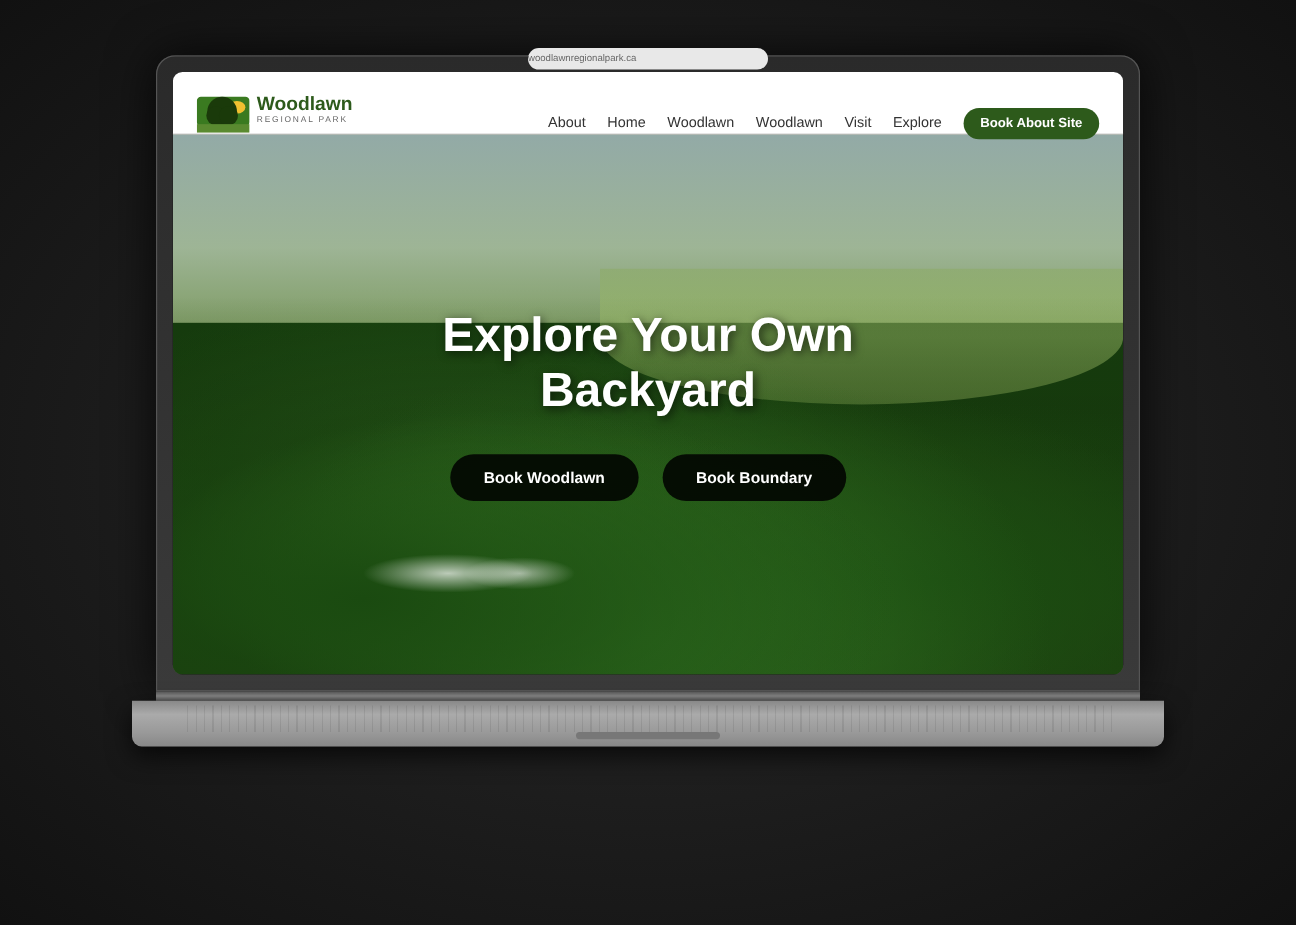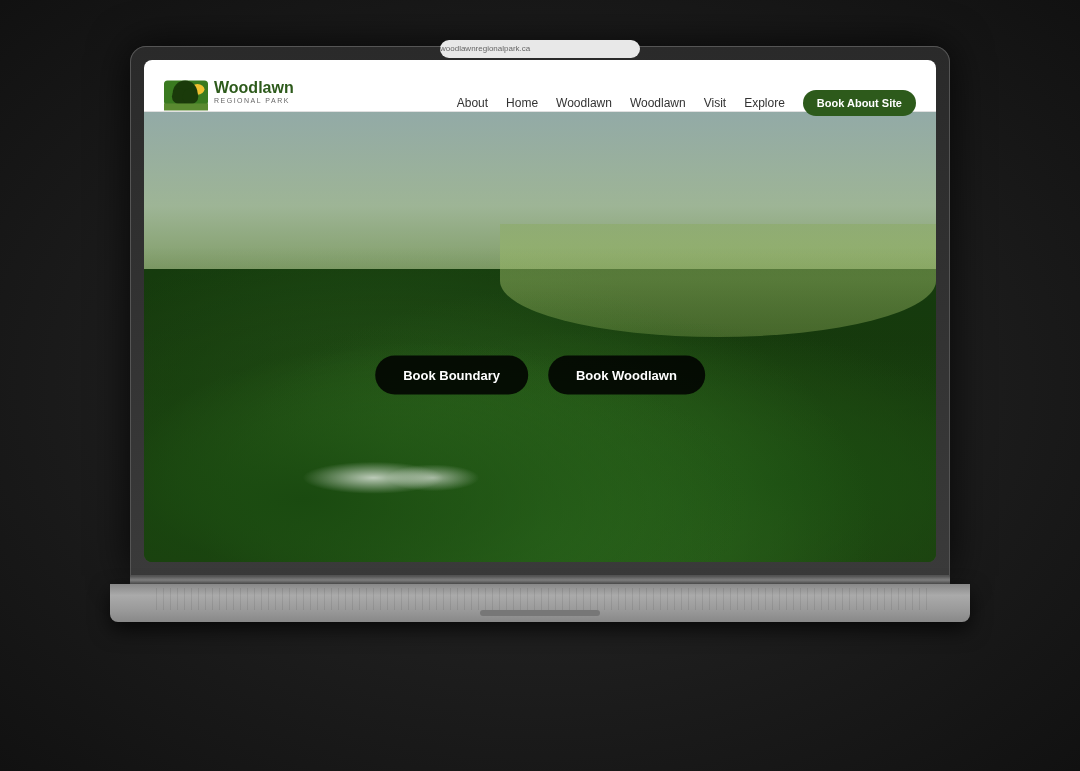--- a/index.html
+++ b/index.html
@@ -357,25 +357,26 @@
         <div class="hero">
           <div class="hero-bg">
             <div class="hero-sky"></div>
             <div class="hero-field"></div>
             <div class="hero-trees"></div>
             <div class="hero-campers"></div>
           </div>
 
           <div class="hero-content">
             <h1 class="hero-title">
-              <br>
+              <span>Explore Your Own</span><br>
+              <span>Backyard</span>
             </h1>
             <div class="hero-buttons">
+              <button class="hero-btn">Book Woodlawn</button>
               <button class="hero-btn">Book Boundary</button>
-              <button class="hero-btn">Book Woodlawn</button>
             </div>
           </div>
         </div>
 
       </div>
     </div>
   </div>
 
   <div class="laptop-hinge"></div>
 

